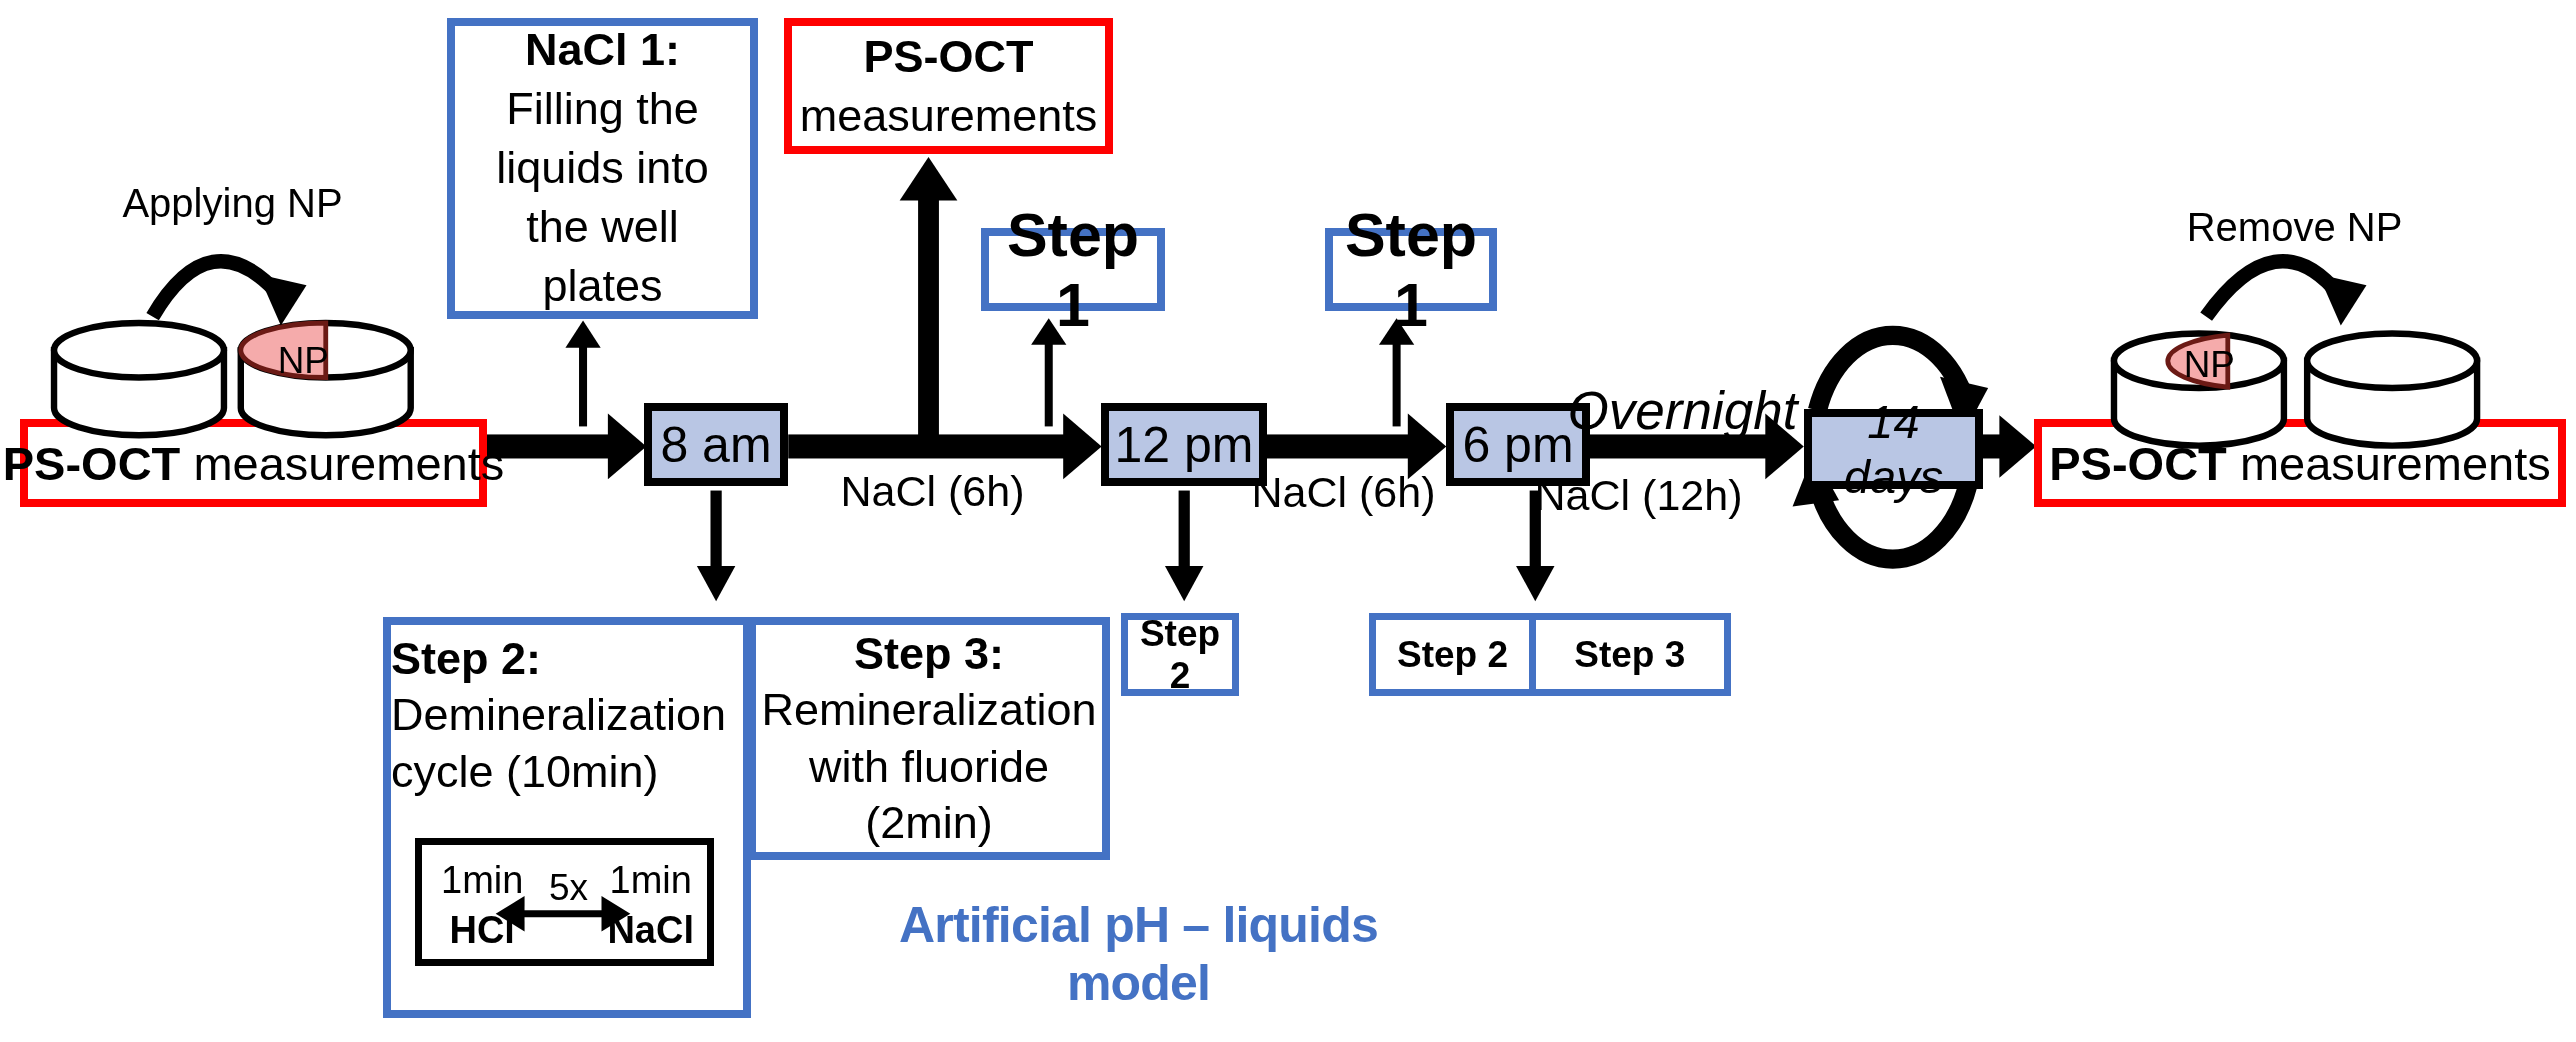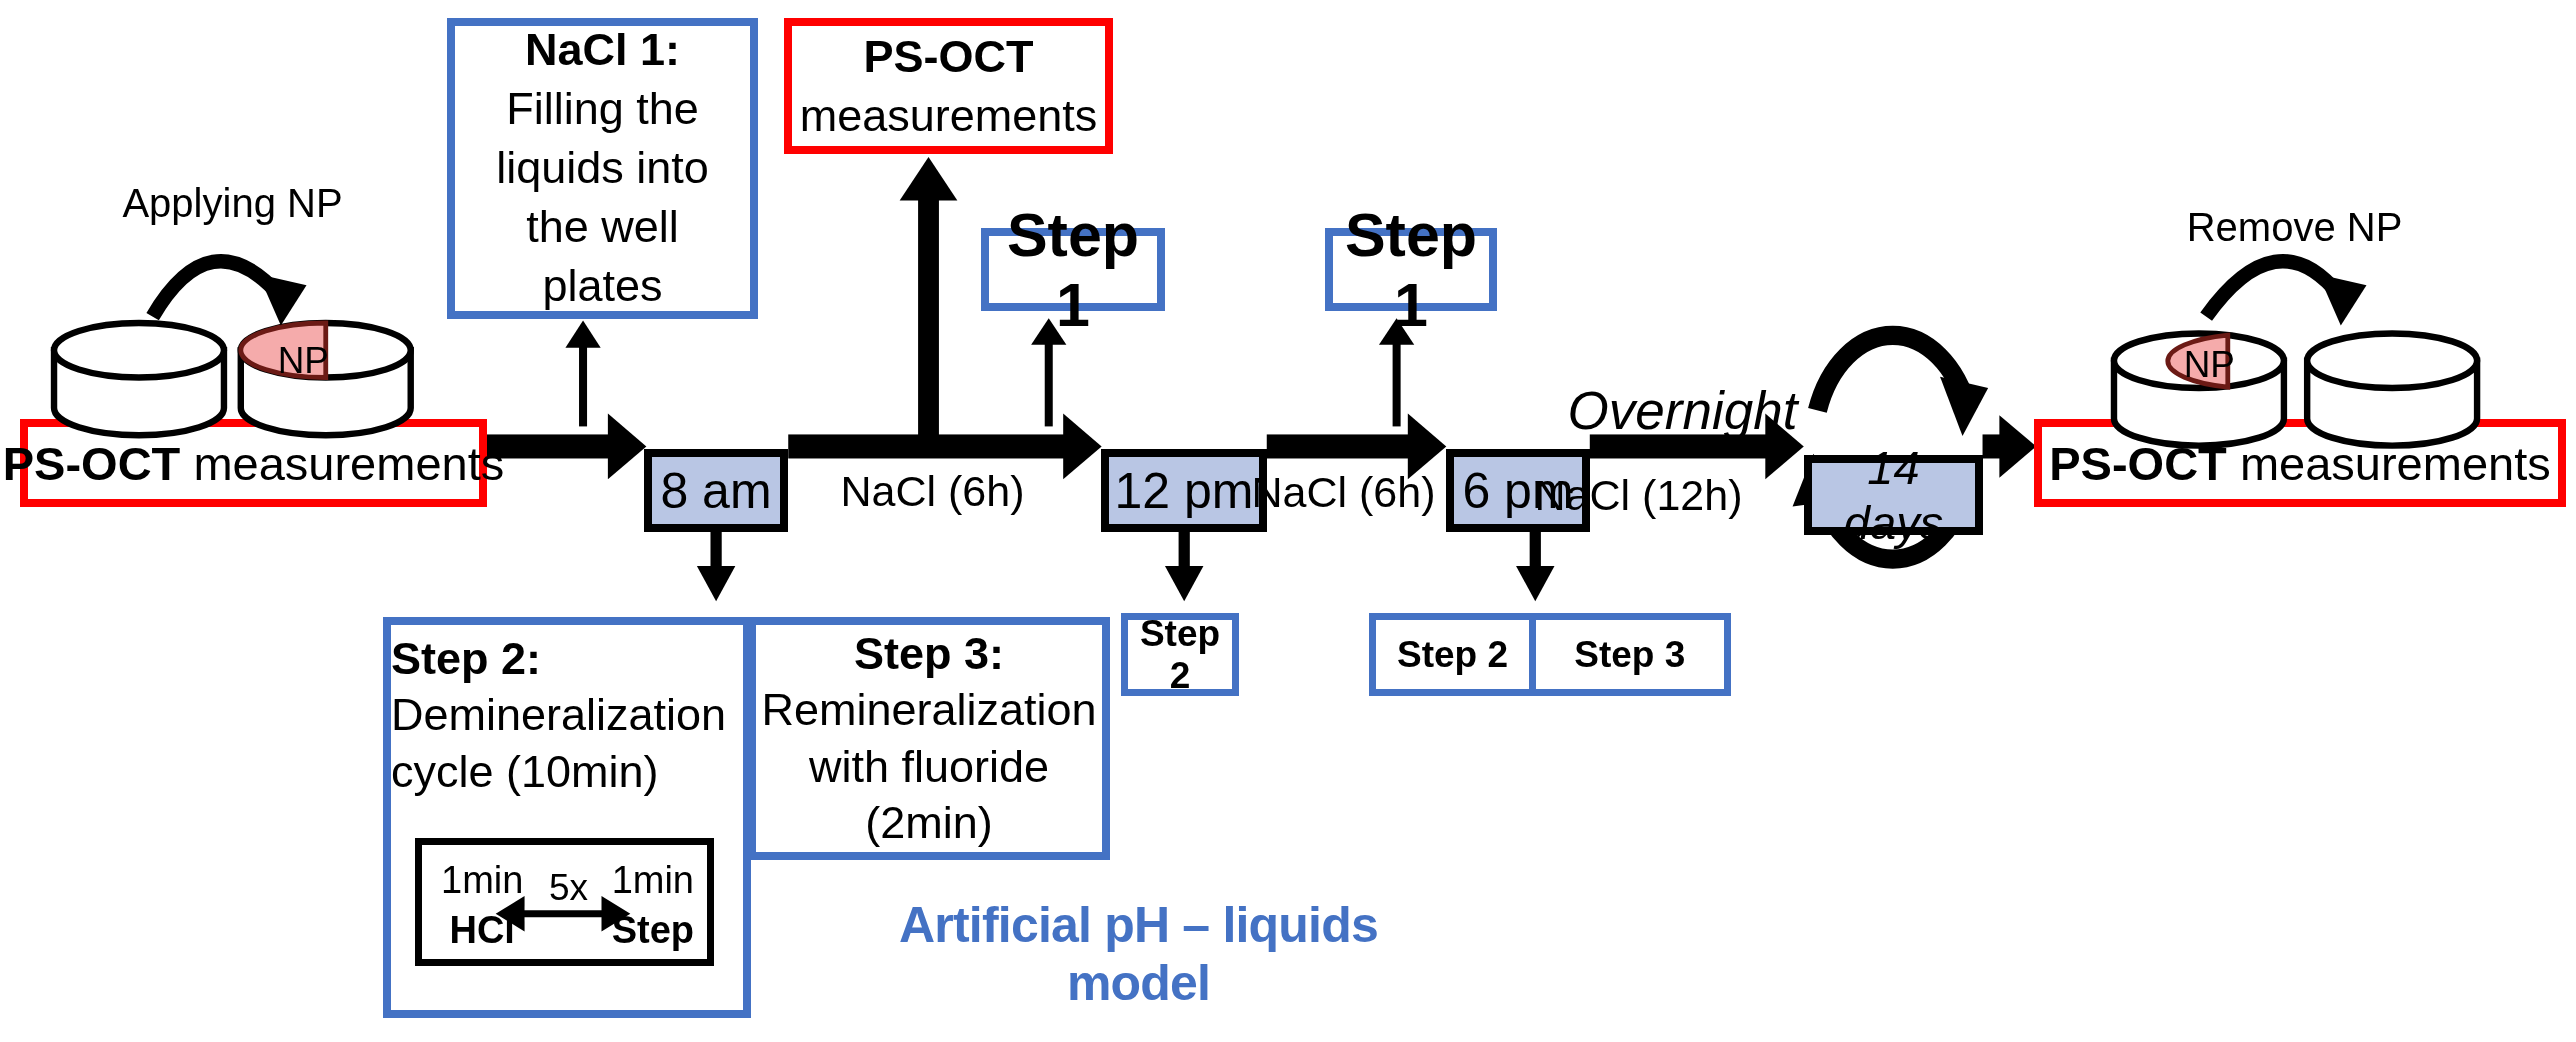--- a/index.html
+++ b/index.html
@@ -7,21 +7,21 @@
     position:relative;width:2576px;height:1042px;background:#ffffff;overflow:hidden;
     font-family:"Liberation Sans",sans-serif;color:#000;
   }
   svg.layer{position:absolute;left:0;top:0;width:2576px;height:1042px;pointer-events:none;}
   .abs{position:absolute;box-sizing:border-box;}
   .center{display:flex;align-items:center;justify-content:center;text-align:center;}
   .col{display:flex;flex-direction:column;align-items:center;justify-content:center;text-align:center;}
 
   .redbox{border:8px solid #ff0000;background:#ffffff;}
   .bluebox{border:8px solid #4472c4;background:#ffffff;}
-  .timebox{border:8px solid #000000;background:#b9c6e4;margin-top:46px;}
+  .timebox{border:8px solid #000000;background:#b9c6e4;}
 
   .meas{font-size:47px;white-space:pre;}
   .meas b{font-weight:700;}
   .topmeas{font-size:45px;line-height:1.32;}
   .stepfill{font-size:45px;line-height:1.31;}
   .stepbig{font-size:45px;line-height:1.25;}
   .boldline{font-weight:700;}
   .s1small{font-weight:700;font-size:61px;}
   .s23small{font-weight:700;font-size:37px;}
   .timetext{font-size:50px;}
@@ -139,21 +139,21 @@
   </div>
 
   <div class="abs innerbox" style="left:415px;top:838px;width:299px;height:128px;">
     <div class="innercol" style="left:19px;">
       <div>1min</div>
       <div class="b">HCl</div>
     </div>
     <div class="fivex" style="left:127px;top:22.4px;">5x</div>
     <div class="innercol" style="right:13px;">
       <div>1min</div>
-      <div class="b">Step</div>
+      <div class="b">NaCl</div>
     </div>
   </div>
 
   <div class="abs bluebox col stepbig" style="left:748px;top:617px;width:362px;height:243px;">
     <div class="boldline">Step 3:</div>
     <div>Remineralization</div>
     <div>with fluoride</div>
     <div>(2min)</div>
   </div>
 

